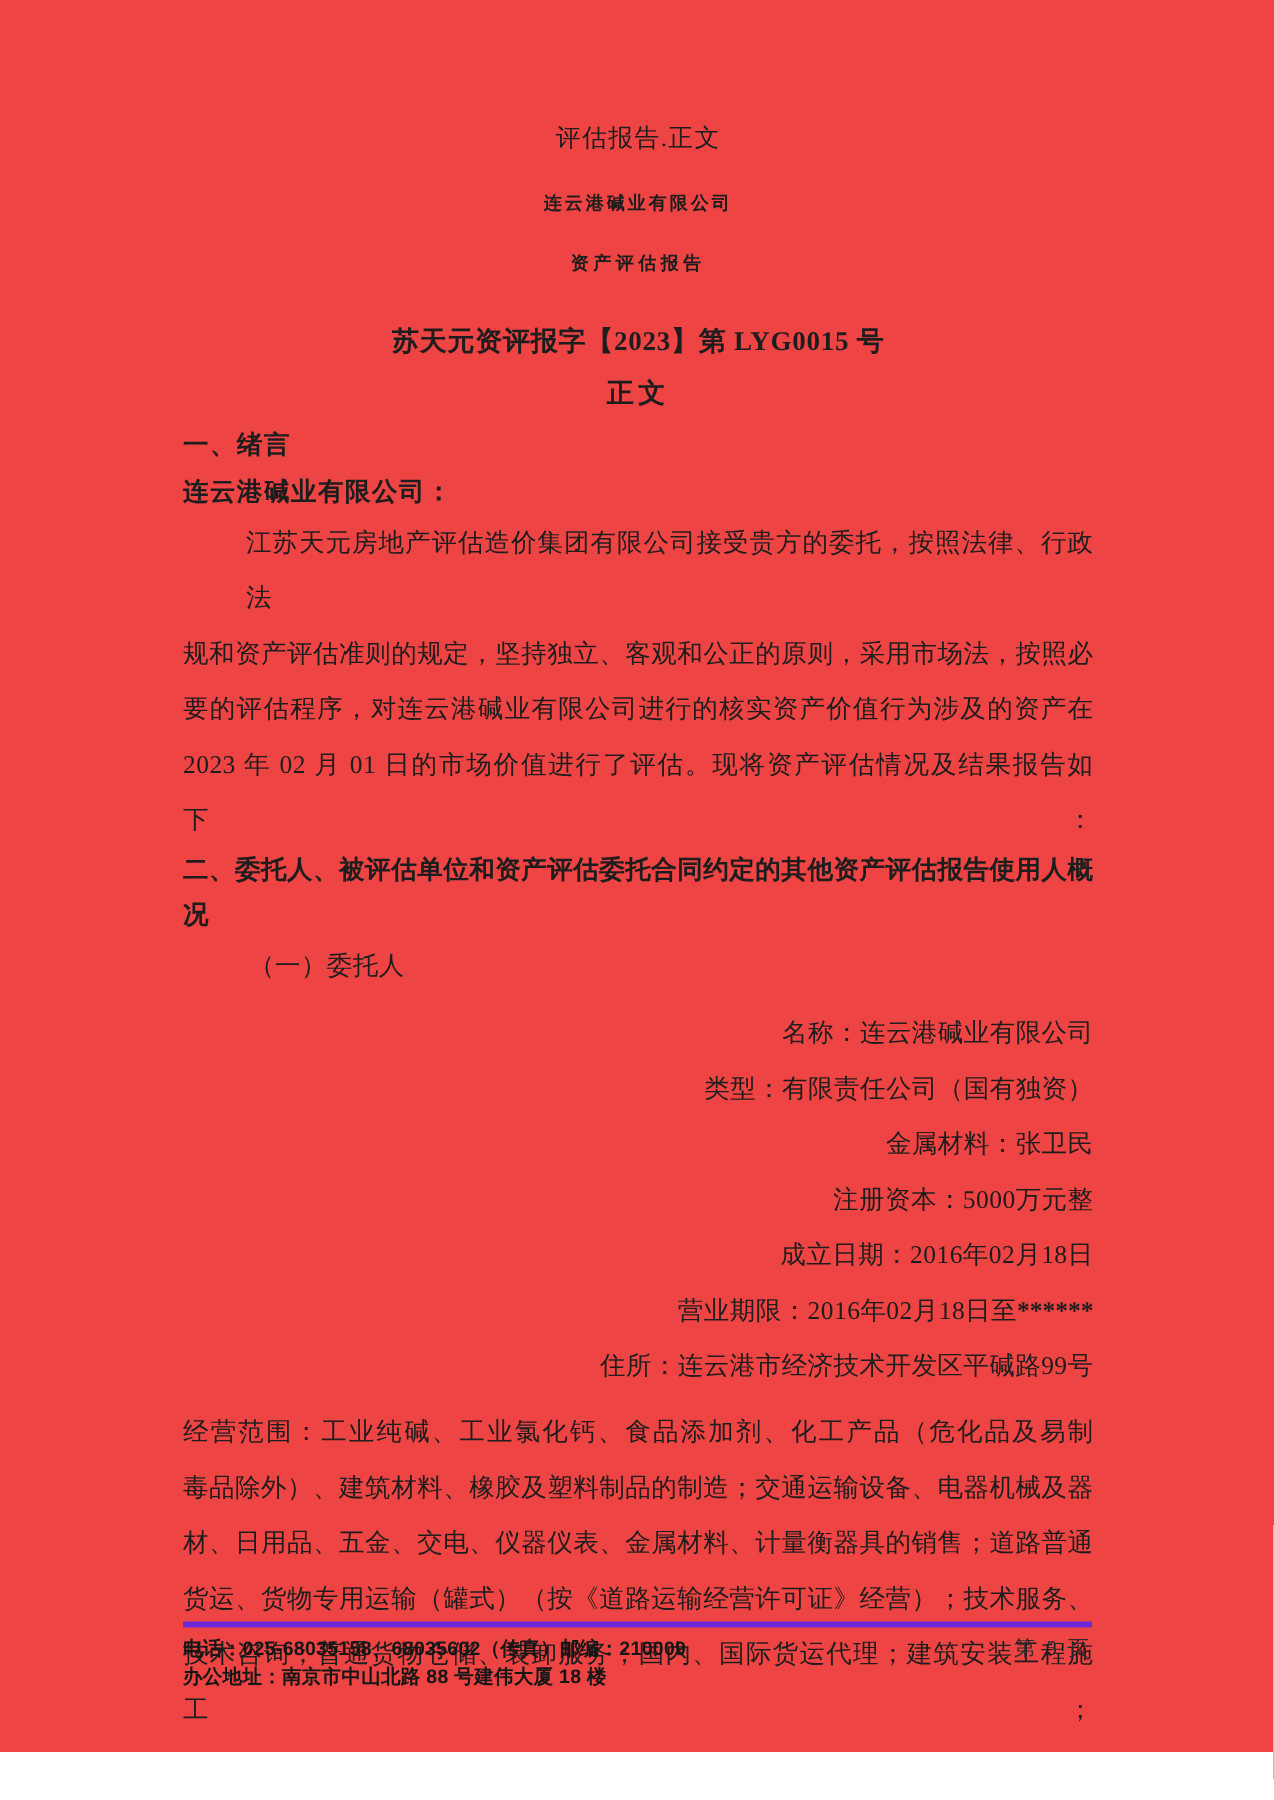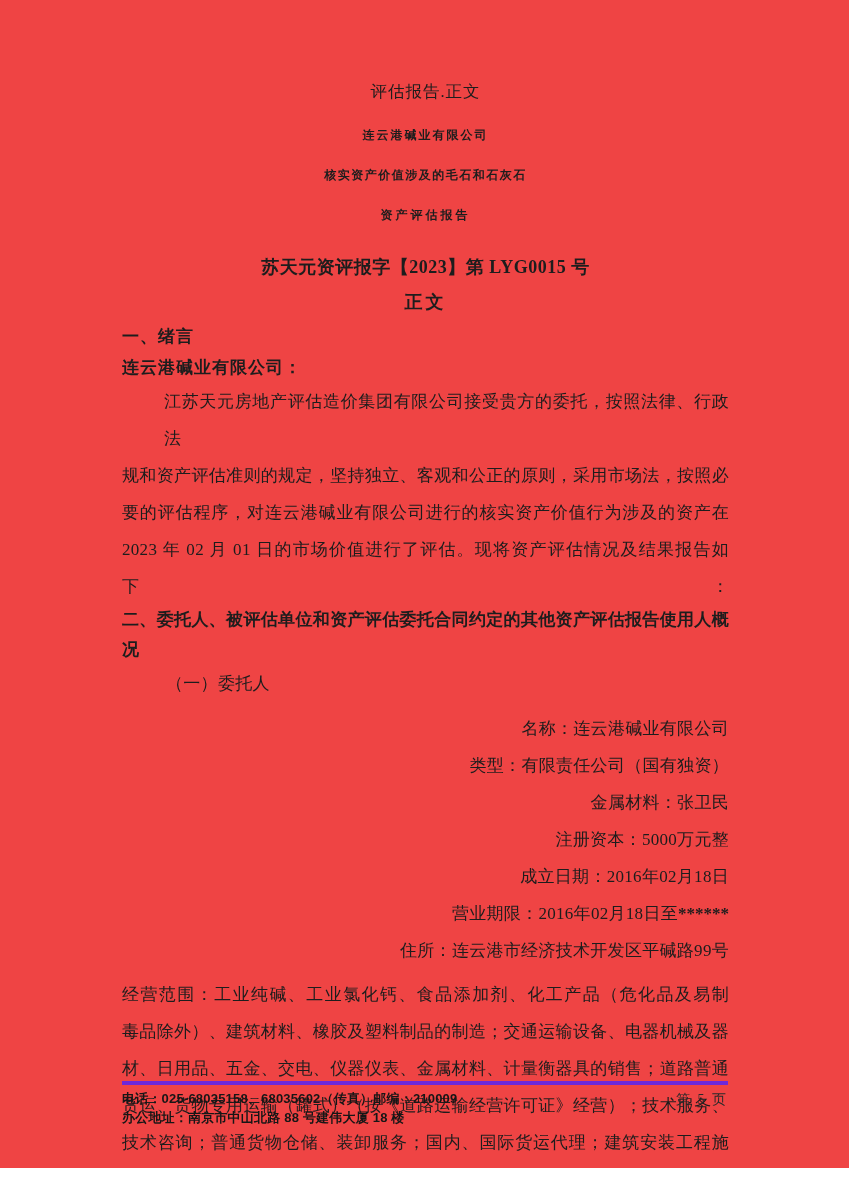--- a/index.html
+++ b/index.html
@@ -56,21 +56,20 @@
 </style>
 </head>
 <body>
 
 <div class="page">
   <div class="content">
 
     <div class="doc-label center">评估报告.正文</div>
 
     <div class="title t1 center">连云港碱业有限公司</div>
-    <div class="title t2 center">核实资产价值涉及的毛石和石灰石</div>
     <div class="title t3 center">资产评估报告</div>
 
     <div class="report-no center">苏天元资评报字【2023】第 LYG0015 号</div>
     <div class="body-label center">正文</div>
 
     <div class="h-sec">一、绪言</div>
     <div class="salutation">连云港碱业有限公司：</div>
 
     <div class="jpara indent-first">
         <div>江苏天元房地产评估造价集团有限公司接受贵方的委托，按照法律、行政法</div>

